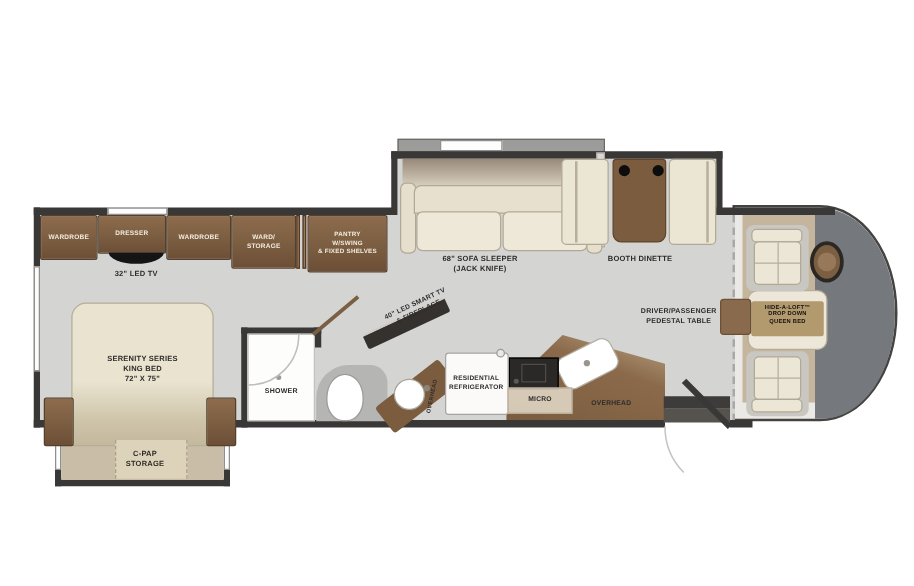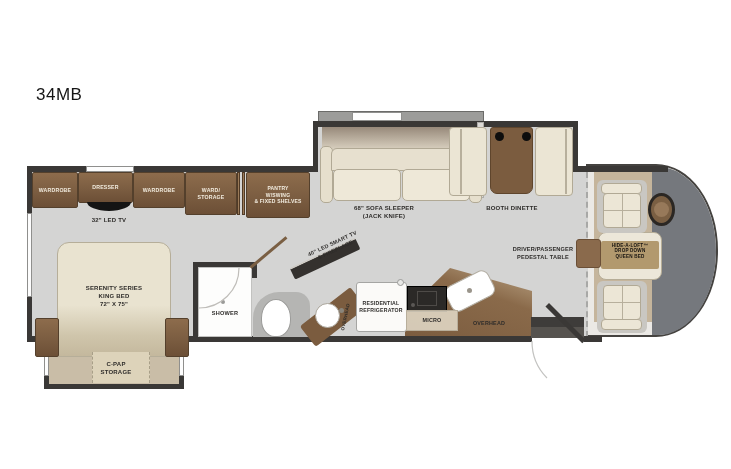--- a/index.html
+++ b/index.html
@@ -18,21 +18,20 @@
        letter-spacing:.2px;text-align:center;white-space:pre-line;}
   .cream{position:absolute;background:#eee8d8;border:1px solid #b1a995;border-radius:5px;box-sizing:border-box;}
   .seatline{position:absolute;background:#b7af9c;}
   svg.overlay{position:absolute;left:0;top:0;pointer-events:none;}
 </style>
 </head>
 <body>
 
 <div id="plan">
 
-  <div class="lbl" style="left:36px;top:84px;width:90px;text-align:left;font-size:17px;font-weight:500;color:#151515;letter-spacing:.5px;">34MB</div>
 
   <div class="abs" style="left:586px;top:164px;width:132px;height:173px;background:#ebe9e5;
               border:2px solid #454340;border-radius:0 62px 62px 0 / 0 86px 86px 0;"></div>
 
   <div class="floor" style="left:32px;top:172px;width:556px;height:165px;"></div>
   <div class="floor" style="left:318px;top:127px;width:255px;height:48px;"></div>
 
   <div class="abs" style="left:594px;top:172px;width:74px;height:150px;background:#c5b59c;"></div>
   <div class="abs" style="left:652px;top:167px;width:64px;height:168px;background:#75787d;
               border-radius:0 58px 58px 0 / 0 84px 84px 0;"></div>

